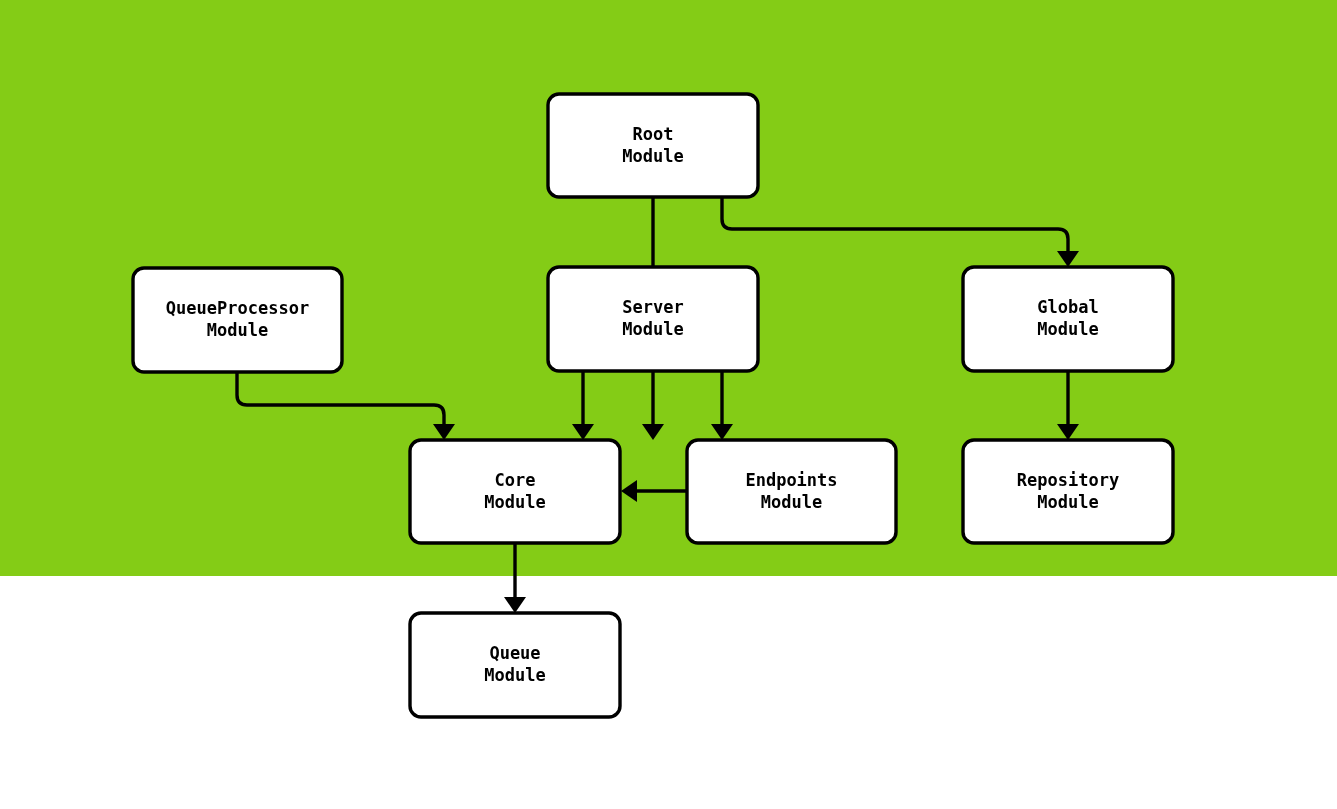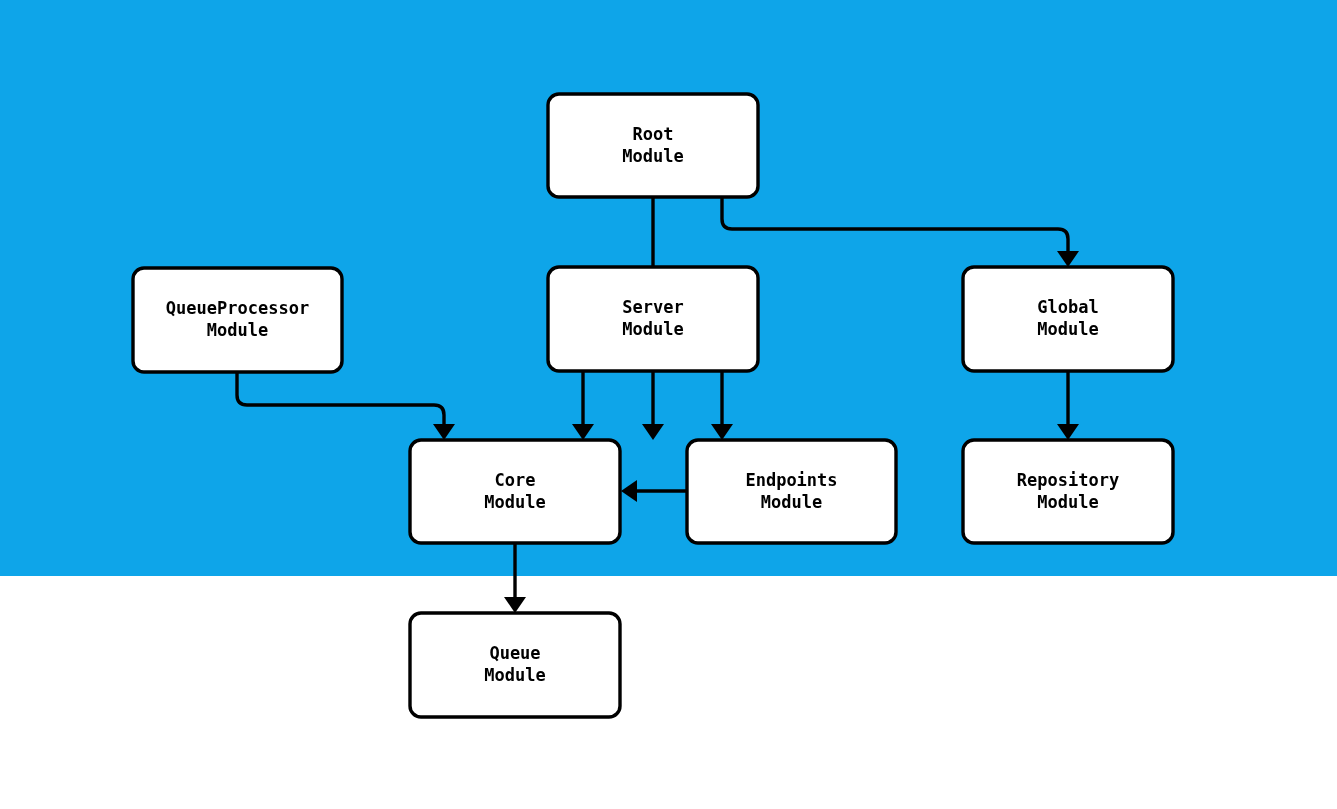--- a/index.html
+++ b/index.html
@@ -10,21 +10,21 @@
   body {
     width: 1337px;
     height: 809px;
     font-family: "DejaVu Sans Mono", "Liberation Mono", monospace;
     overflow: hidden;
   }
   #diagram-root {
     position: relative;
     width: 1337px;
     height: 576px;
-    background: #0ea5e9;
+    background: #84cc16;
   }
   svg.diagram-canvas {
     position: absolute;
     top: 0;
     left: 0;
     width: 1337px;
     height: 809px;
     display: block;
   }
   .node-box {

